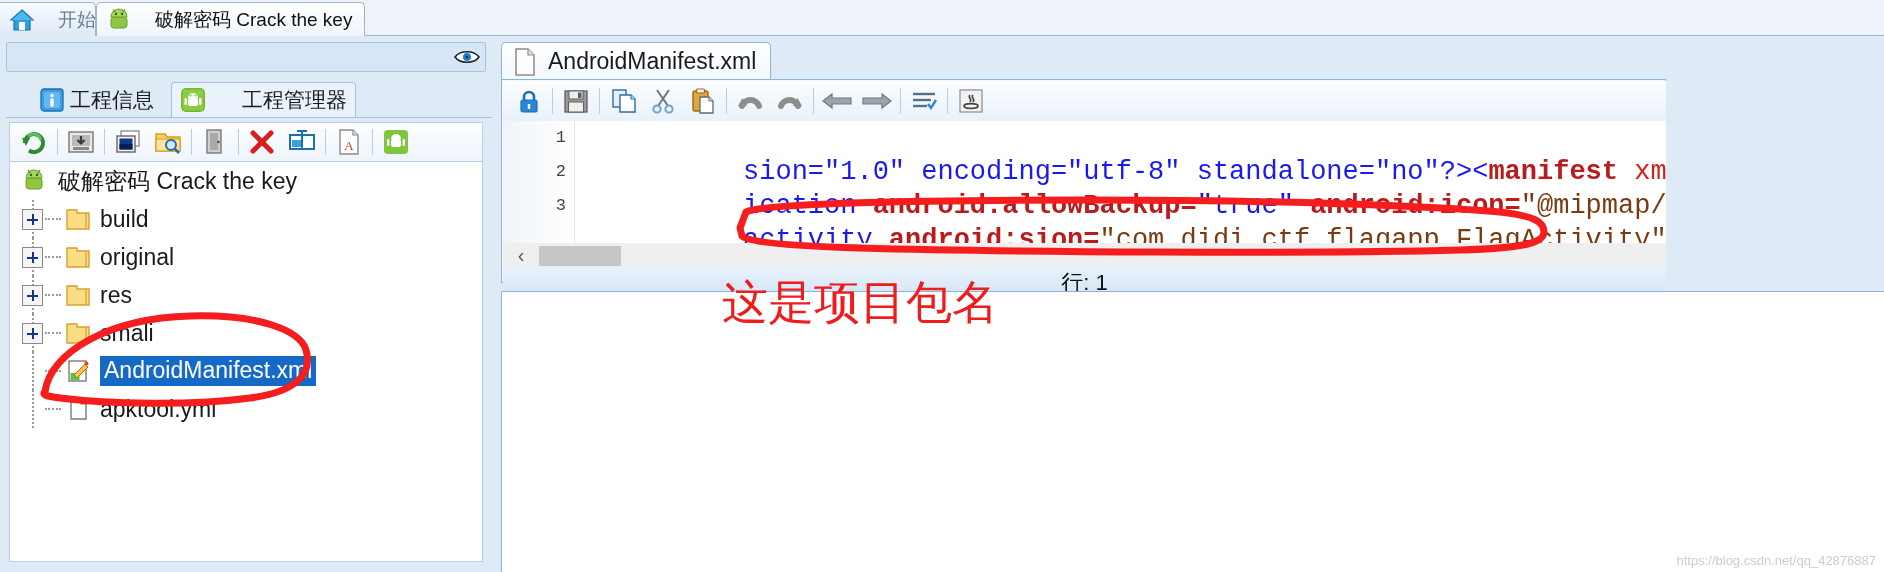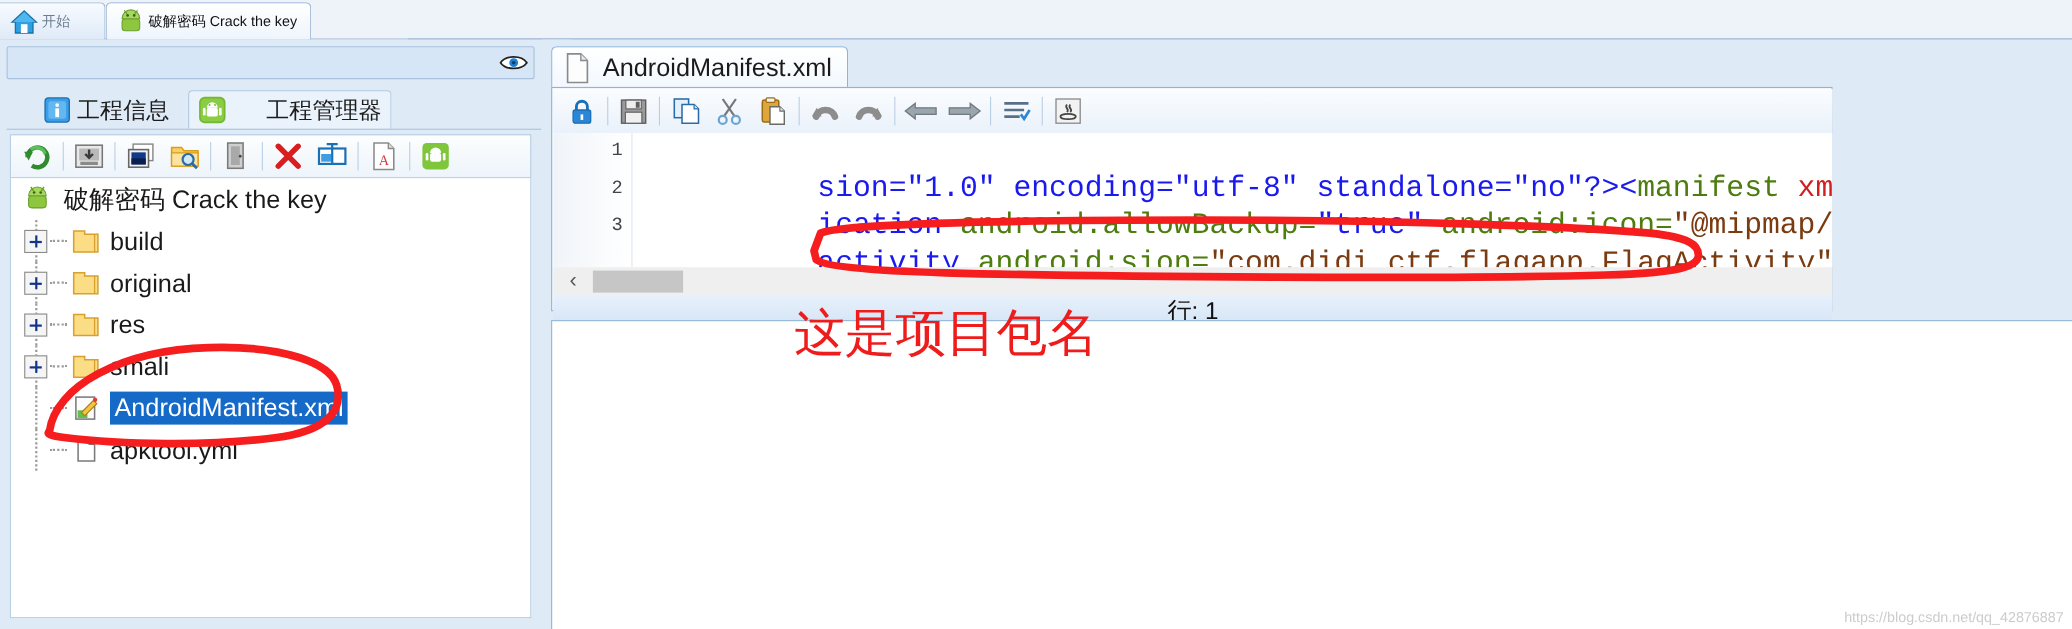--- a/index.html
+++ b/index.html
@@ -13,26 +13,26 @@
   }
 
   
   #app-tabbar {
     position:absolute; left:0; top:0; width:1884px; height:36px;
     background:#eef3fa;
     border-bottom:1px solid #9cb6d4;
   }
   .app-tab {
     position:absolute; top:2px; height:34px;
-    display:flex; align-items:center; gap:3px;
+    display:flex; align-items:center; gap:23px;
     padding:0 12px 0 9px;
     border:1px solid #9cb6d4; border-bottom:none;
     border-radius:5px 5px 0 0;
     background:linear-gradient(to bottom,#f7fbff,#dfeaf7);
-    font-size:13px; color:#6f7f90;
+    font-size:19px; color:#6f7f90;
     white-space:nowrap;
   }
   .app-tab.active {
     background:linear-gradient(to bottom,#ffffff,#eef5fd);
     color:#111; z-index:3;
   }
   #app-tab-home { left:0; width:96px; border-left:none; border-radius:0 5px 0 0;}
   #app-tab-project { left:96px; }
   .tabstrip-filler {
     position:absolute; left:371px; top:2px; width:1513px; height:34px;
@@ -166,21 +166,21 @@
   #code-lines {
     position:absolute; left:78px; top:0; width:1800px;
   }
   .code-line {
     height:34px; line-height:34px;
     font-family:"Liberation Mono", monospace; font-size:27px;
     white-space:pre; color:#1a1a1a;
   }
   .tok-blue { color:#1a1aee; }
   .tok-red  { color:#d21f1f; }
-  .tok-dark { color:#4d7c0f; }
+  .tok-dark { color:#b91c1c;font-weight:bold; }
   .tok-brn  { color:#7a3b10; }
 
   #hscroll {
     position:absolute; left:1px; top:163px; width:1163px; height:25px;
     background:#efefef; display:flex; align-items:center;
   }
   #hscroll-left-arrow {
     width:36px; height:25px; display:flex; align-items:center; justify-content:center;
     font-size:20px; color:#555;
   }

